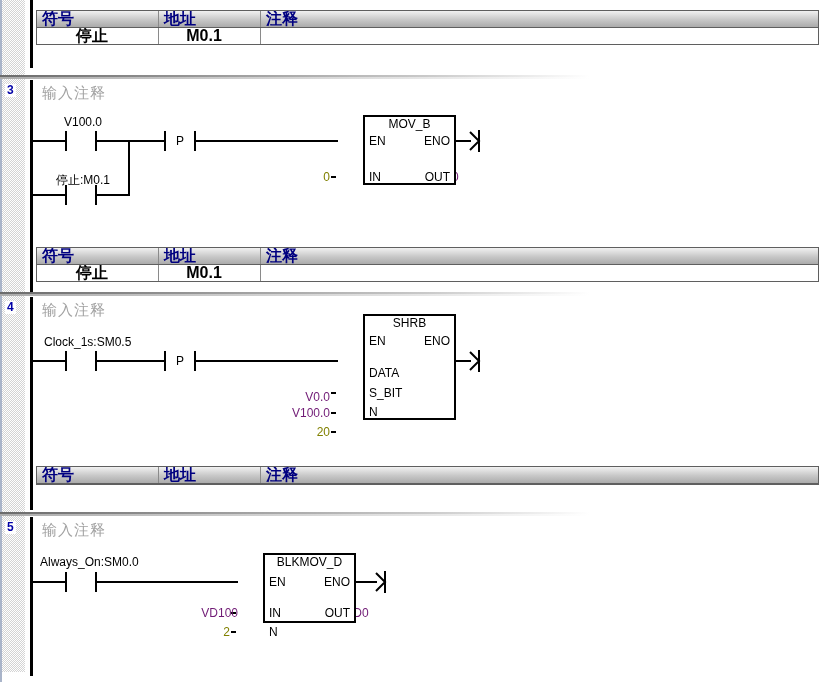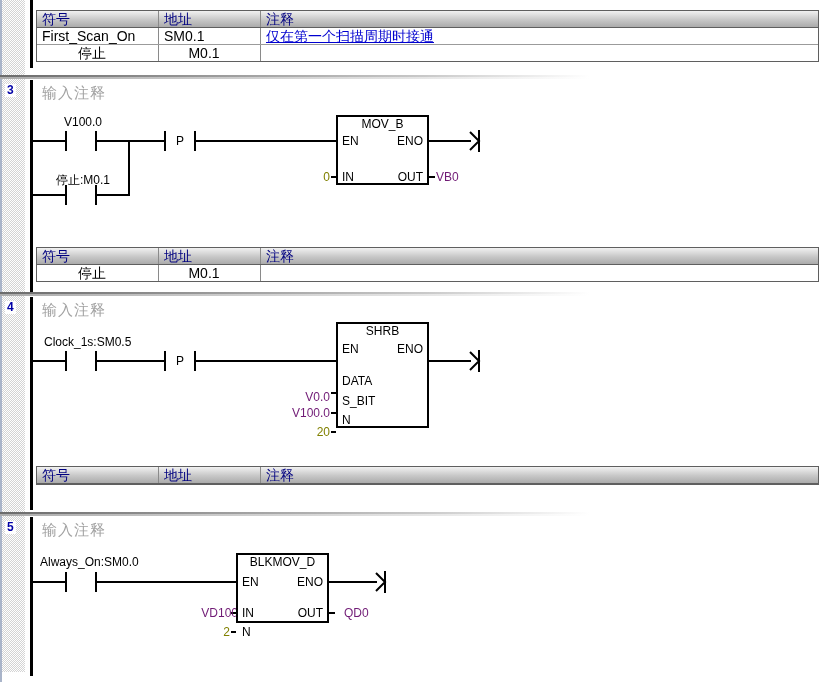--- a/index.html
+++ b/index.html
@@ -16,21 +16,21 @@
 
   
   .rail{position:absolute;left:30px;width:3px;background:#000;}
   .hline{position:absolute;height:2px;background:#000;}
   .vline{position:absolute;width:2px;background:#000;}
   .tick{position:absolute;height:2px;background:#000;}
   .contact{position:absolute;width:32px;height:20px;background:#fff;box-sizing:border-box;
            border-left:2px solid #000;border-right:2px solid #000;
            display:flex;align-items:center;justify-content:center;
            font-size:12px;color:#000;z-index:3;}
-  .fbox{position:absolute;border:2px solid #000;background:#fff;box-sizing:border-box;z-index:3;}
+  .fbox{position:absolute;border:2px solid #000;background:#fff;box-sizing:border-box;z-index:3;margin-left:27px;}
   .fbox .btitle{position:absolute;top:1px;left:0;right:0;text-align:center;
                 font-size:12px;line-height:13px;color:#000;white-space:nowrap;}
   .pin{position:absolute;font-size:12px;line-height:12px;color:#000;white-space:nowrap;}
   .pin.pl{left:4px;} .pin.pr{right:4px;text-align:right;}
   .val{position:absolute;font-size:12px;line-height:12px;color:#701a75;
        text-align:right;white-space:nowrap;z-index:2;}
   .val.lft{text-align:left;}
   .val.const{color:#808000;}
   .lbl{position:absolute;font-size:12px;line-height:13px;color:#000;white-space:nowrap;z-index:2;}
   .arrow{position:absolute;z-index:2;}
@@ -48,22 +48,22 @@
 
   
   .symtab{position:absolute;left:36px;right:0;border:1px solid #5f5f5f;background:#fff;box-sizing:border-box;}
   .symtab .hd{display:grid;grid-template-columns:122px 102px 1fr;height:16px;
       background:linear-gradient(to bottom,#f1f1f1 0%,#c7c7c7 55%,#ababab 100%);
       border-bottom:1px solid #5f5f5f;}
   .symtab .hd .cell{color:#000080;}
   .symtab .row{display:grid;grid-template-columns:122px 102px 1fr;height:16px;
       border-bottom:1px solid #9b9b9b;background:#fff;}
   .symtab .row:last-child{border-bottom:none;text-align:center;}
-  .symtab .cell{padding:1px 16px 0 5px;font-size:14px;line-height:14px;white-space:nowrap;
-      overflow:hidden;border-right:1px solid #8a8a8a;box-sizing:border-box;}
+  .symtab .cell{padding:1px 16px 0 5px;font-size:16px;line-height:14px;white-space:nowrap;
+      overflow:hidden;border-right:1px solid #8a8a8a;box-sizing:border-box;font-weight:bold;}
   .symtab .cell:last-child{border-right:none;}
   .symtab .cell.comment{color:#0000cf;text-decoration:underline;}
   .symtab .cell.comment:empty{text-decoration:none;}
 </style>
 </head>
 <body>
 
 <div class="canvas">
 
   <div class="left-edge"></div>
@@ -87,25 +87,20 @@
       <div class="l"></div>
     </div>
 
   <div class="symtab" style="top:10px">
     <div class="hd">
       <div class="cell">符号</div>
       <div class="cell">地址</div>
       <div class="cell">注释</div>
     </div>
     <div class="row">
-      <div class="cell">First_Scan_On</div>
-      <div class="cell">SM0.1</div>
-      <div class="cell comment">仅在第一个扫描周期时接通</div>
-    </div>
-    <div class="row">
       <div class="cell">停止</div>
       <div class="cell">M0.1</div>
       <div class="cell comment"></div>
     </div>
   </div>
 
   <div class="netnum" style="top:84px">3</div>
   <div class="nettitle" style="top:84px">输入注释</div>
 
   <div class="lbl" style="left:64px;top:116px">V100.0</div>
@@ -158,21 +153,21 @@
   <div class="lbl" style="left:44px;top:336px">Clock_1s:SM0.5</div>
 
   <div class="hline" style="left:33px;top:360px;width:305px"></div>
   <div class="hline" style="left:429px;top:360px;width:42px"></div>
 
   <div class="contact" style="left:65px;top:351px"></div>
   <div class="contact" style="left:164px;top:351px">
       <span>P</span>
     </div>
 
-  <div class="fbox" style="left:336px;top:322px;width:93px;height:106px">
+  <div class="fbox" style="left:336px;top:314px;width:93px;height:106px">
     <div class="btitle">SHRB</div>
     <div class="pin pl" style="top:19px">EN</div>
     <div class="pin pr" style="top:19px">ENO</div>
     <div class="pin pl" style="top:51px">DATA</div>
     <div class="pin pl" style="top:71px">S_BIT</div>
     <div class="pin pl" style="top:90px">N</div>
   </div>
   <div class="tick" style="left:331px;top:392px;width:5px"></div>
   <div class="tick" style="left:331px;top:412px;width:5px"></div>
   <div class="tick" style="left:331px;top:431px;width:5px"></div>

